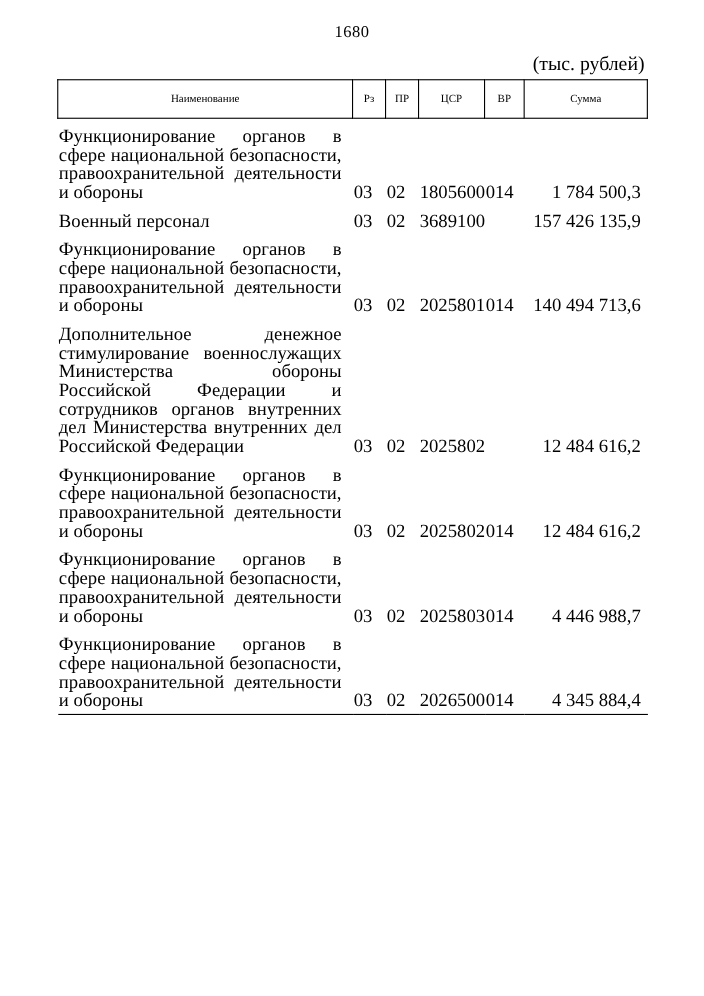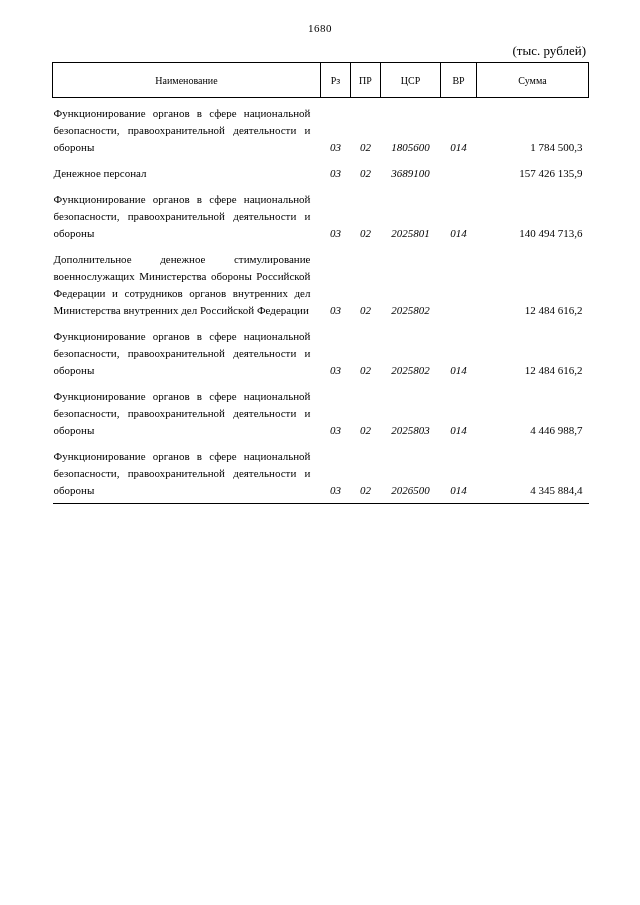--- a/index.html
+++ b/index.html
@@ -12,30 +12,30 @@
     width: 640px;
     height: 905px;
     background: #ffffff;
     font-family: "Liberation Serif", "DejaVu Serif", serif;
     color: #000000;
     overflow: hidden;
   }
   .page-number {
     text-align: center;
     padding-top: 22px;
-    font-size: 11px;
+    font-size: 15px;
     letter-spacing: 0.5px;
   }
   .content {
     width: 536px;
     margin-left: 52px;
   }
   .units-label {
     text-align: right;
-    font-size: 13px;
+    font-size: 18px;
     margin-top: 9px;
     margin-bottom: 3px;
     padding-right: 2px;
   }
   table.budget-table {
     border-collapse: collapse;
     table-layout: fixed;
     width: 536px;
     border-bottom: 1px solid #000;
   }
@@ -49,35 +49,33 @@
   thead th {
     border: 1px solid #000;
     font-weight: normal;
     font-size: 10px;
     text-align: center;
     vertical-align: middle;
     height: 34px;
     padding: 0 2px;
   }
   tbody td {
-    font-size: 11px;
+    font-size: 17px;
     line-height: 17px;
     vertical-align: bottom;
     padding-top: 7px;
     padding-bottom: 2px;
   }
   td.cell-name {
     text-align: justify;
     text-justify: inter-word;
     padding-right: 10px;
   }
   td.cell-rz, td.cell-pr, td.cell-csr, td.cell-vr {
-    text-align: center;
     white-space: nowrap;
-    font-style: italic;
   }
   td.cell-summa {
     text-align: right;
     white-space: nowrap;
     padding-right: 6px;
   }
   
   tbody tr:last-child td { padding-bottom: 4px; }
 </style>
 </head>
@@ -113,21 +111,21 @@
       <tbody>
           <tr>
             <td class="cell-name">Функционирование органов в сфере национальной безопасности, правоохранительной деятельности и обороны</td>
             <td class="cell-rz">03</td>
             <td class="cell-pr">02</td>
             <td class="cell-csr">1805600</td>
             <td class="cell-vr">014</td>
             <td class="cell-summa">1 784 500,3</td>
           </tr>
           <tr>
-            <td class="cell-name">Денежное персонал</td>
+            <td class="cell-name">Военный персонал</td>
             <td class="cell-rz">03</td>
             <td class="cell-pr">02</td>
             <td class="cell-csr">3689100</td>
             <td class="cell-vr"></td>
             <td class="cell-summa">157 426 135,9</td>
           </tr>
           <tr>
             <td class="cell-name">Функционирование органов в сфере национальной безопасности, правоохранительной деятельности и обороны</td>
             <td class="cell-rz">03</td>
             <td class="cell-pr">02</td>

